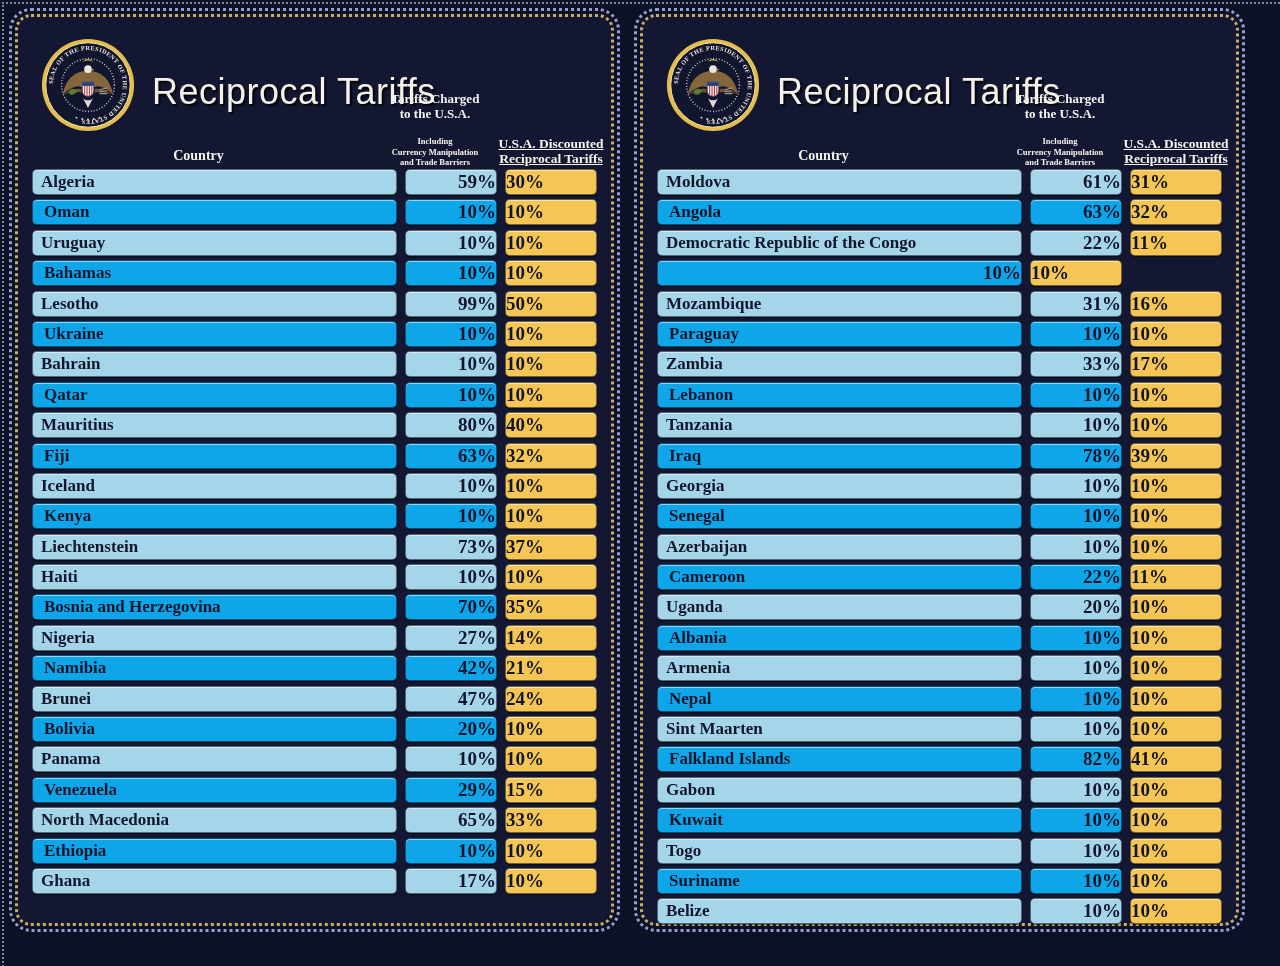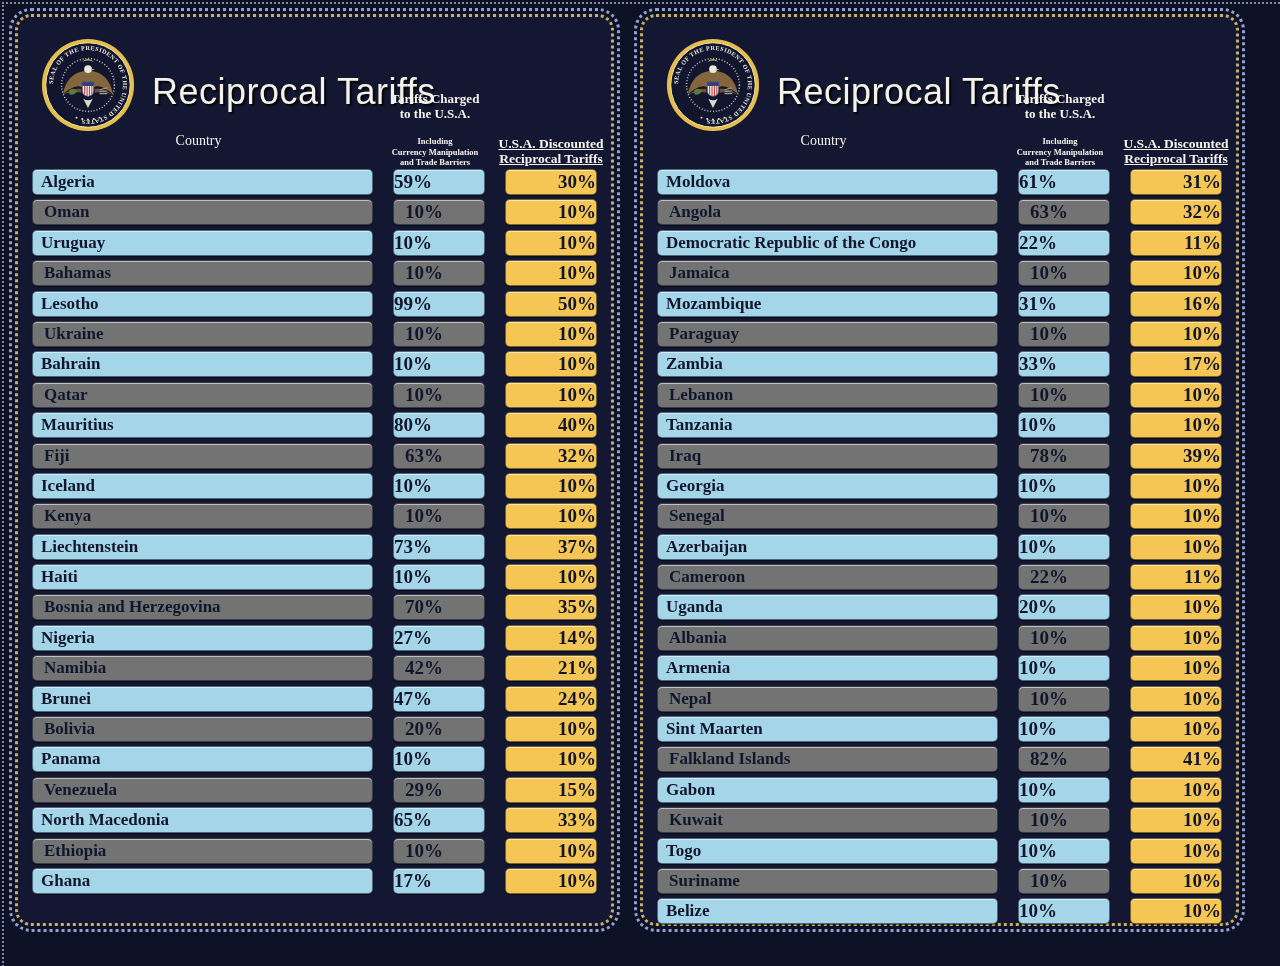--- a/index.html
+++ b/index.html
@@ -37,42 +37,42 @@
     font-size:36px;font-weight:400;letter-spacing:.5px;
     color:#f3f1e8;
     text-shadow:2px 2px 2px rgba(0,0,0,.85);
     white-space:nowrap;
   }
   .col-headers{
     position:absolute;left:0;right:0;bottom:2px;
     display:grid;grid-template-columns:1fr 92px 92px;column-gap:24px;
     align-items:end;color:#f5f3ec;text-align:center;
   }
-  .country-head{font-size:14px;font-weight:400;margin-bottom:18px;}
+  .country-head{font-size:14px;font-weight:700;margin-bottom:3px;}
   .charged-head{font-size:13px;font-weight:700;line-height:1.12;white-space:nowrap;justify-self:center;text-align:center;}
   .charged-sub{font-size:8.5px;font-weight:700;line-height:1.2;margin-top:15px;}
   .discounted-head{font-size:13.5px;font-weight:700;line-height:1.15;white-space:nowrap;justify-self:center;text-decoration:underline;}
   .rows{
     display:grid;grid-auto-rows:26px;row-gap:4.4px;
   }
   .row{
-    display:grid;grid-template-columns:1fr 92px 92px;column-gap:20px;
+    display:grid;grid-template-columns:1fr 92px 92px;column-gap:8px;
   }
   .cell{
     border-radius:5px;
     border:1px solid rgba(8,12,30,.55);
     box-shadow:inset 0 1px 0 rgba(255,255,255,.55), 0 1px 1px rgba(0,0,0,.5);
     color:#11162c;
     line-height:24px;
     overflow:hidden;white-space:nowrap;
   }
   .row .country{background:#a5d5e8;font-size:17px;font-weight:700;padding-left:8px;text-align:left;}
-  .row .charged{background:#a5d5e8;font-size:19px;font-weight:700;text-align:left;}
-  .row .discounted{background:#f6c654;font-size:19px;font-weight:700;text-align:right;}
-  .row.alt .country,.row.alt .charged{background:#737373;padding-left:11px;}
+  .row .charged{background:#a5d5e8;font-size:19px;font-weight:700;text-align:right;}
+  .row .discounted{background:#f6c654;font-size:19px;font-weight:700;text-align:left;}
+  .row.alt .country,.row.alt .charged{background:#0ea5e9;padding-left:11px;}
 </style>
 </head>
 <body>
 
 <svg width="0" height="0" style="position:absolute">
   <defs>
     <symbol id="pres-seal" viewBox="0 0 100 100">
       <circle cx="50" cy="50" r="48" fill="#e3bd4e"></circle>
       <circle cx="50" cy="50" r="44" fill="#11152e" stroke="#f6e7a6" stroke-width="1"></circle>
       <path id="seal-text-circle" d="M50,50 m-36.5,0 a36.5,36.5 0 1,1 73,0 a36.5,36.5 0 1,1 -73,0" fill="none"></path>
@@ -285,21 +285,20 @@
     <div class="cell country">Angola</div>
     <div class="cell charged">63%</div>
     <div class="cell discounted">32%</div>
   </div>
         <div class="row">
     <div class="cell country">Democratic Republic of the Congo</div>
     <div class="cell charged">22%</div>
     <div class="cell discounted">11%</div>
   </div>
         <div class="row alt">
-    <div class="cell country">Jamaica</div>
     <div class="cell charged">10%</div>
     <div class="cell discounted">10%</div>
   </div>
         <div class="row">
     <div class="cell country">Mozambique</div>
     <div class="cell charged">31%</div>
     <div class="cell discounted">16%</div>
   </div>
         <div class="row alt">
     <div class="cell country">Paraguay</div>

